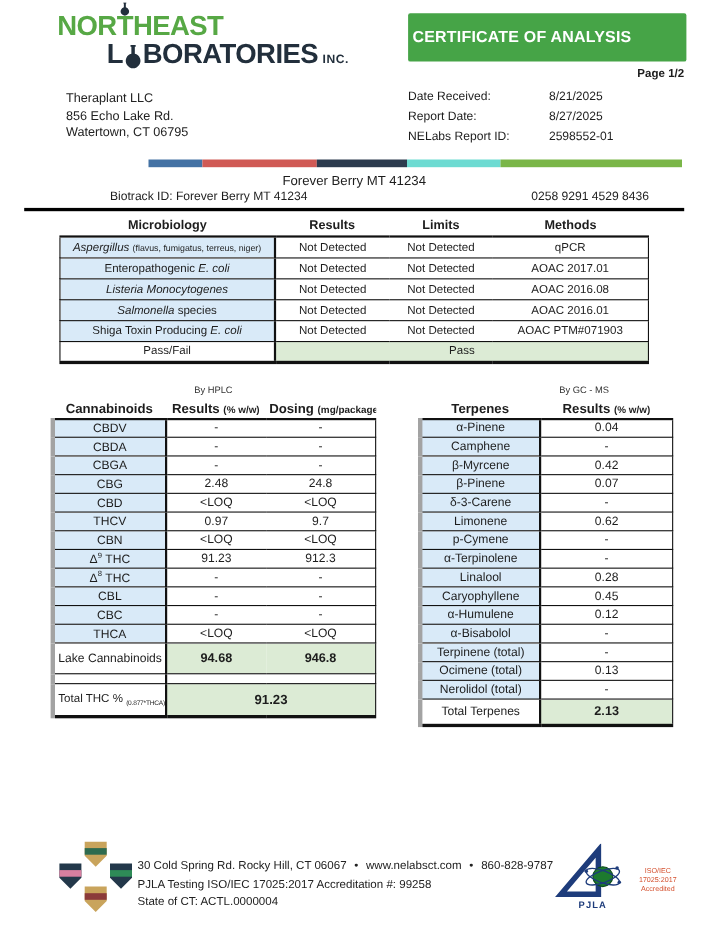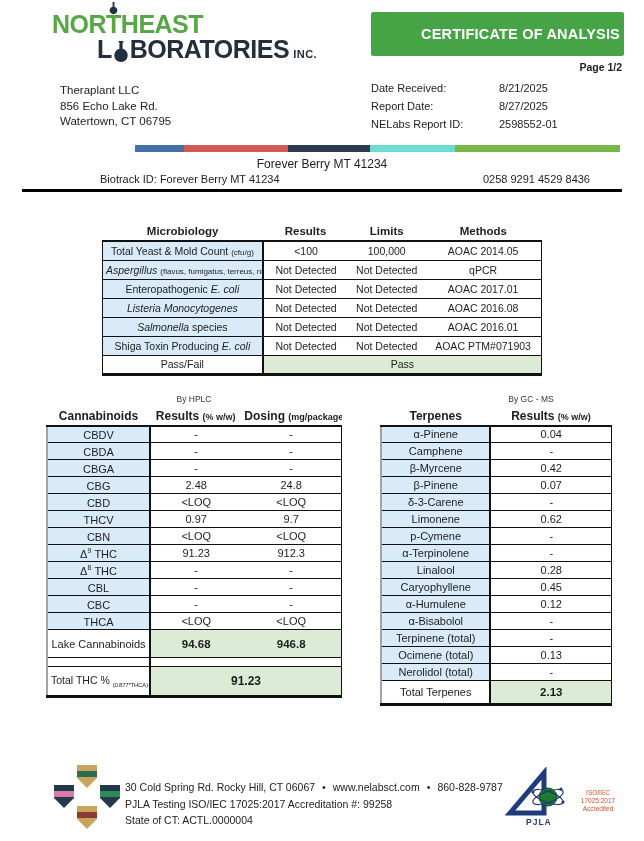--- a/index.html
+++ b/index.html
@@ -16,57 +16,57 @@
   .flask-top { position:absolute; left:57px; top:-10px; width:9px; height:13px; }
   .flask-top path { fill:var(--logo_dark); }
   .logo-line2 { margin-left:45px; font-weight:bold; font-size:25px; letter-spacing:-0.5px;
                 color:var(--logo_dark); line-height:26px; display:flex; align-items:baseline; }
   .flask-a { width:16px; height:22px; align-self:center; margin:0 1px; }
   .flask-a path { fill:var(--logo_dark); }
   .logo-inc { font-size:11px; margin-left:4px; letter-spacing:0.5px; }
   .address-block { margin:16px 0 0 8px; font-size:11.5px; line-height:15.5px; color:#222; }
   .header-right { width:253px; }
   .banner { background:var(--banner_green); color:#fff; font-weight:bold; font-size:14.5px;
-            text-align:right; padding:14px 4px; border-radius:2px; letter-spacing:0.2px; }
+            text-align:left; padding:14px 4px; border-radius:2px; letter-spacing:0.2px; }
   .page-num { text-align:right; font-weight:bold; font-size:10.5px; margin:5px 2px 6px 0; }
   .info-row { display:flex; font-size:11px; line-height:18px; }
   .info-label { width:128px; }
   
   .divider-bar { margin:12px 24px 0 135px; height:7px; display:flex; }
   .divider-bar span { height:100%; }
   .seg1{width:10%;} .seg2{width:21.5%;} .seg3{width:17%;} .seg4{width:17.5%;} .seg5{width:34%;}
   
   .sample-title { text-align:center; font-weight:normal; font-size:12px; margin-top:5px; }
   .biotrack-row { display:flex; justify-content:space-between; padding:2px 54px 4px 100px; font-size:11px; }
   .thick-rule { height:3px; background:#000; margin:0 22px; }
   
   table { border-collapse:collapse; table-layout:fixed; }
   td,th { padding:1px 3px; text-align:center; overflow:hidden; white-space:nowrap; }
   .blue { background:var(--light_blue); }
   .green { background:var(--light_green); }
   .it { font-style:italic; }
   .small-note { font-size:8px; }
   sup { font-size:7px; }
   
-  .micro-table { width:440px; margin:29px auto 0; }
+  .micro-table { width:536px; margin:3px auto 0; }
   .micro-table th { font-size:11.5px; font-weight:bold; border-bottom:2px solid #111; height:20px; }
   .micro-table td { font-size:10.5px; border-top:1px solid #111; border-bottom:1px solid #111; height:19px; }
   .micro-table td:first-child { border-left:1px solid #111; border-right:2px solid #111; }
   .micro-table td:last-child { border-right:1px solid #111; }
   .micro-table tr.last td { border-bottom:3px solid #111; }
   
   .tables-row { display:flex; justify-content:space-between; padding:18px 32px 0 46px; }
   .col-left { width:296px; } .col-right { width:232px; }
   .method-note { font-size:8.5px; color:#333; text-align:center; margin-bottom:3px; }
   .method-note-r { font-size:8.5px; color:#333; text-align:center; padding-left:70px; margin-bottom:3px; }
   .an-table { width:100%; }
   .an-table th { font-size:12px; font-weight:bold; border-bottom:2px solid #111; height:19px; }
   .an-table th .unit { font-size:9px; }
   .an-table td { font-size:11px; border-top:1px solid #111; border-bottom:1px solid #111; height:17px; }
-  .an-table td:first-child { border-left:2px solid #a3a3a3; border-right:2px solid #111;margin-left:28px; }
+  .an-table td:first-child { border-left:4px solid #a3a3a3; border-right:2px solid #111;margin-left:28px; }
   .an-table td:last-child { border-right:1px solid #111; }
   .cannab col.c1{width:35%;} .cannab col.c2{width:31%;} .cannab col.c3{width:34%;}
   .terp col.c1{width:47.5%;} .terp col.c2{width:52.5%;}
   .total-row td { height:28px; font-weight:bold; font-size:11.5px; }
   .total-row td:first-child { font-weight:normal; font-size:11px; background:#fff; }
   .spacer-row td { height:9px; background:#fff; }
   .tthc-row td { height:30px; font-weight:bold; font-size:12px; }
   .tthc-row td:first-child { font-weight:normal; font-size:10.5px; background:#fff; }
   .formula { font-size:6px; vertical-align:sub; letter-spacing:-0.2px; }
   tr.bottom td { border-bottom:3px solid #111; }
@@ -149,26 +149,20 @@
         <col style="width:19.5%">
         <col style="width:17.5%">
         <col style="width:26.5%">
       </colgroup>
     <tbody>
         <tr>
       <th>Microbiology</th>
       <th>Results</th>
       <th>Limits</th>
       <th>Methods</th>
-    </tr>
-    <tr>
-      <td class="blue"><span>Total Yeast &amp; Mold Count </span><span class="small-note">(cfu/g)</span></td>
-      <td>&lt;100</td>
-      <td>100,000</td>
-      <td>AOAC 2014.05</td>
     </tr>
     <tr>
       <td class="blue"><span class="it">Aspergillus </span><span class="small-note">(flavus, fumigatus, terreus, niger)</span></td>
       <td>Not Detected</td>
       <td>Not Detected</td>
       <td>qPCR</td>
     </tr>
     <tr>
       <td class="blue"><span>Enteropathogenic </span><span class="it">E. coli</span></td>
       <td>Not Detected</td>

